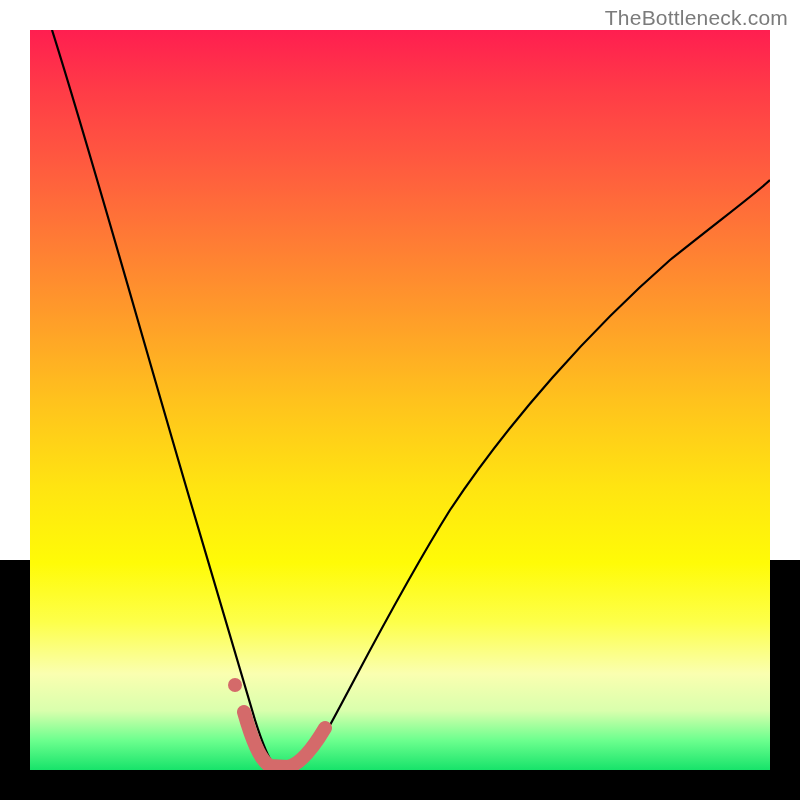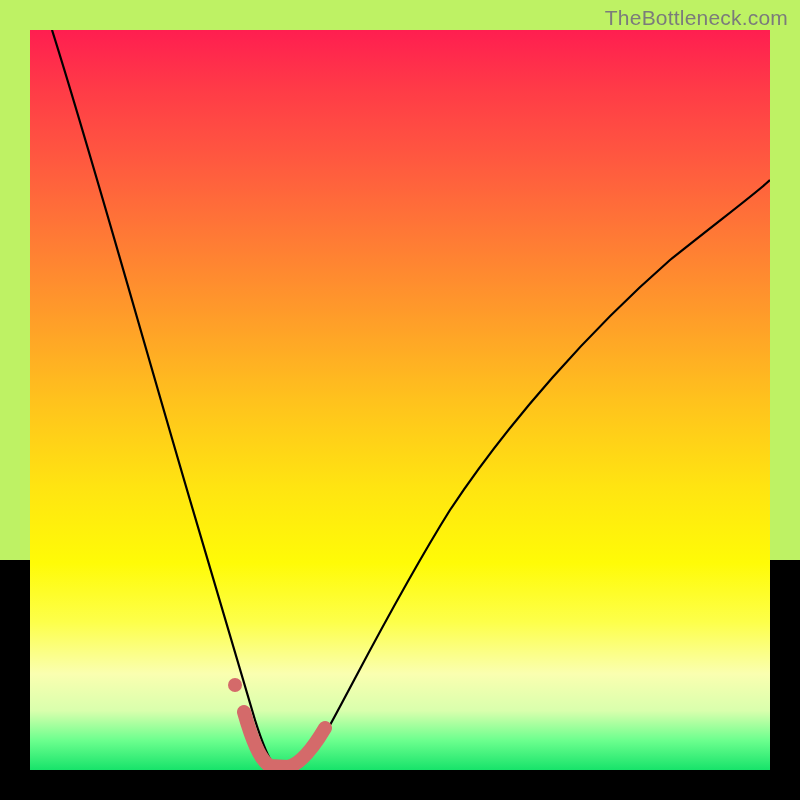--- a/index.html
+++ b/index.html
@@ -10,21 +10,21 @@
     background: #000;
     overflow: hidden;
     font-family: Arial, Helvetica, sans-serif;
   }
   .frame {
     position: absolute;
     left: 0;
     top: 0;
     width: 800px;
     height: 560px;
-    background: #bef264;
+    background: #ffffff;
   }
   .plot {
     position: absolute;
     left: 30px;
     top: 30px;
     width: 740px;
     height: 740px;
     background: linear-gradient(to bottom,
       #ff1e50 0%,
       #ff3b47 8%,

